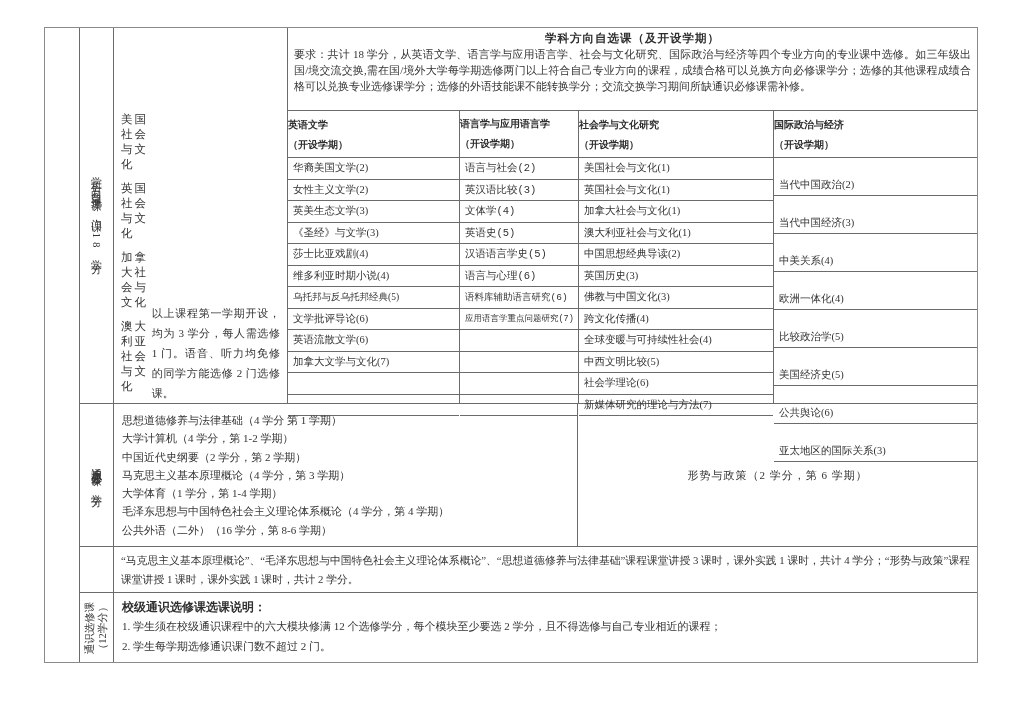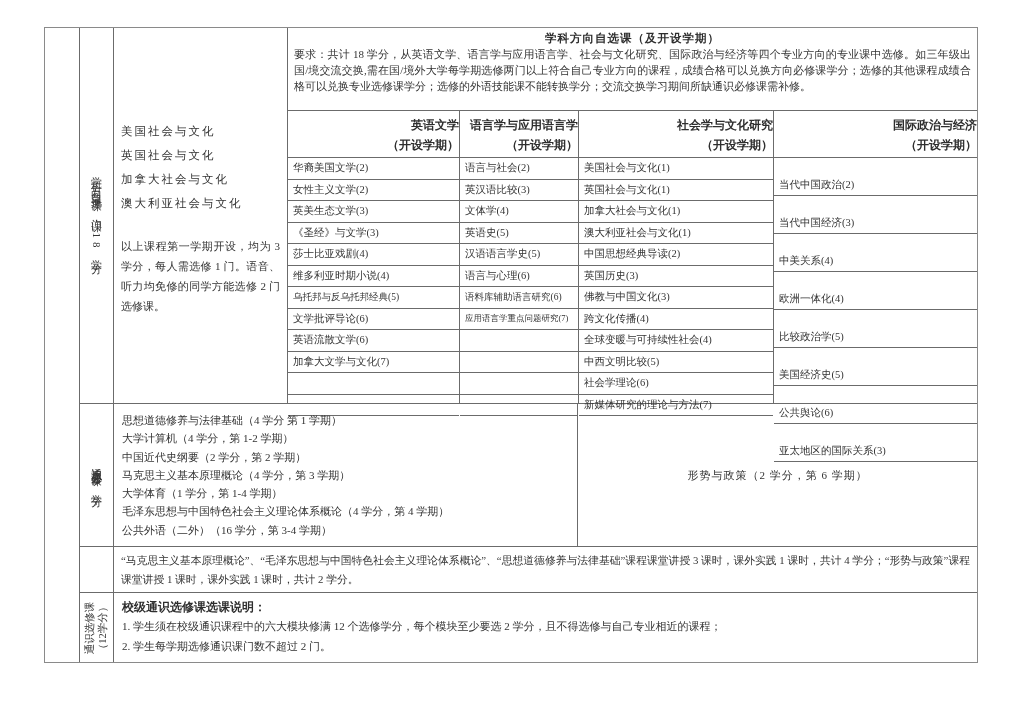--- a/index.html
+++ b/index.html
@@ -16,36 +16,36 @@
   .bL{border-left:1px solid #6b6b6b;}
   .colA{grid-column:1;grid-row:1/5;}
   .vcell{display:flex;align-items:center;justify-content:center;}
   .vlabel{writing-mode:vertical-rl;text-orientation:mixed;font-size:11px;
           letter-spacing:4px;line-height:30px;color:#333;}
   .vlabel2{letter-spacing:2px;}
   .rot{transform:rotate(-90deg);font-size:10.5px;line-height:13px;text-align:center;
        white-space:nowrap;color:#333;}
   
   .s1{grid-column:3;grid-row:1;display:flex;}
-  .colC{width:174px;flex:none;display:flex;flex-direction:column;justify-content:center;
-        align-items:flex-start;padding:0 7px;box-sizing:border-box;}
+  .colC{width:174px;flex:none;display:flex;flex-direction:row;justify-content:center;
+        align-items:flex-end;padding:0 7px;box-sizing:border-box;}
   .colC .opt{font-size:11.5px;letter-spacing:2px;margin:9px 0;color:#333;}
   .colC .note{font-size:11px;line-height:20px;text-align:justify;margin-top:16px;color:#333;}
   .s1right{flex:1;display:flex;flex-direction:column;min-width:0;}
   .titleReq{height:83px;flex:none;padding:2px 6px 0 6px;box-sizing:border-box;}
   .bigTitle{text-align:center;font-weight:bold;font-size:11.5px;letter-spacing:1px;
             line-height:17px;}
   .req{font-size:11px;line-height:15.8px;text-align:justify;color:#333;}
   .grid4{flex:1;display:flex;min-height:0;}
   .ccol{display:flex;flex-direction:column;box-sizing:border-box;}
   .c1{width:171px;flex:none;}
-  .c2{width:119px;flex:none;}
+  .c2{width:119px;flex:none;font-family:Liberation Mono, monospace;}
   .c3{width:195px;flex:none;}
   .c4{flex:1;}
-  .chead{height:47px;flex:none;text-align:right;font-weight:bold;font-size:12px;
+  .chead{height:47px;flex:none;text-align:left;font-weight:bold;font-size:10px;
          padding-top:4px;box-sizing:border-box;}
   .chead div{line-height:20px;}
   .ccell{height:20.5px;flex:none;display:flex;align-items:center;padding-left:5px;
          font-size:10.5px;color:#333;overflow:hidden;white-space:nowrap;}
   .c4 .ccell{height:21px;margin-top:16px;}
   .ccell.sm{font-size:9.5px;}
   .ccell.xs{font-size:8.5px;}
   
   .s2{grid-column:3;grid-row:2;display:flex;}
   .s2left{width:464px;flex:none;box-sizing:border-box;padding:7px 12px 0 8px;}
@@ -131,21 +131,21 @@
     </div>
 
     <div class="cell s2 bB">
       <div class="s2left bR">
           <div class="req-line">思想道德修养与法律基础（4 学分 第 1 学期）</div>
           <div class="req-line">大学计算机（4 学分，第 1-2 学期）</div>
           <div class="req-line">中国近代史纲要（2 学分，第 2 学期）</div>
           <div class="req-line">马克思主义基本原理概论（4 学分，第 3 学期）</div>
           <div class="req-line">大学体育（1 学分，第 1-4 学期）</div>
           <div class="req-line">毛泽东思想与中国特色社会主义理论体系概论（4 学分，第 4 学期）</div>
-          <div class="req-line">公共外语（二外）（16 学分，第 3-4 学期）</div>
+          <div class="req-line">公共外语（二外）（16 学分，第 8-6 学期）</div>
         </div>
       <div class="s2right">形势与政策（2 学分，第 6 学期）</div>
     </div>
 
     <div class="cell s3 bB">“马克思主义基本原理概论”、“毛泽东思想与中国特色社会主义理论体系概论”、“思想道德修养与法律基础”课程课堂讲授 3 课时，课外实践 1 课时，共计 4 学分；“形势与政策”课程课堂讲授 1 课时，课外实践 1 课时，共计 2 学分。</div>
 
     <div class="cell s4">
       <div class="hd">校级通识选修课选课说明：</div>
       <div style="display:contents"><div class="it">1. 学生须在校级通识课程中的六大模块修满 12 个选修学分，每个模块至少要选 2 学分，且不得选修与自己专业相近的课程；</div><div class="it">2. 学生每学期选修通识课门数不超过 2 门。</div></div>
     </div>

